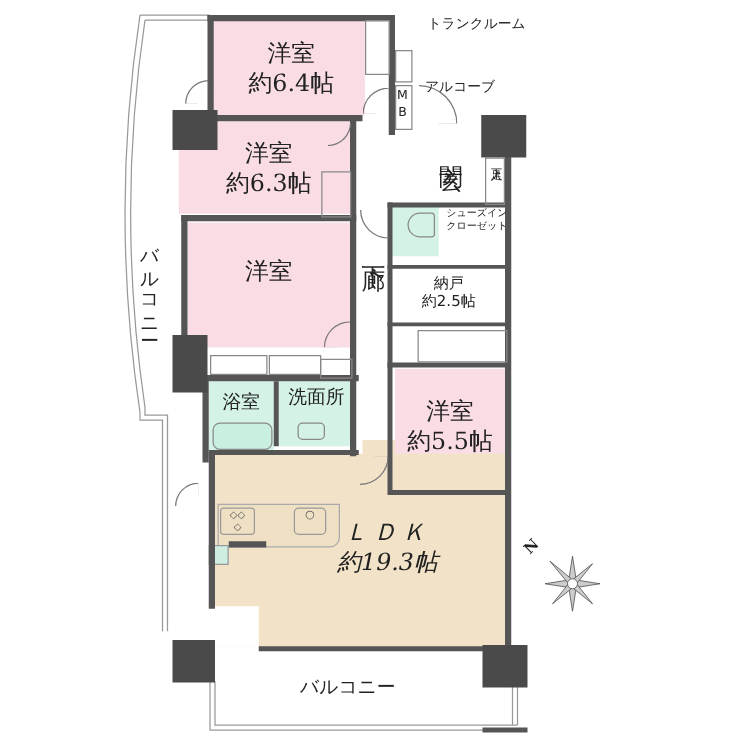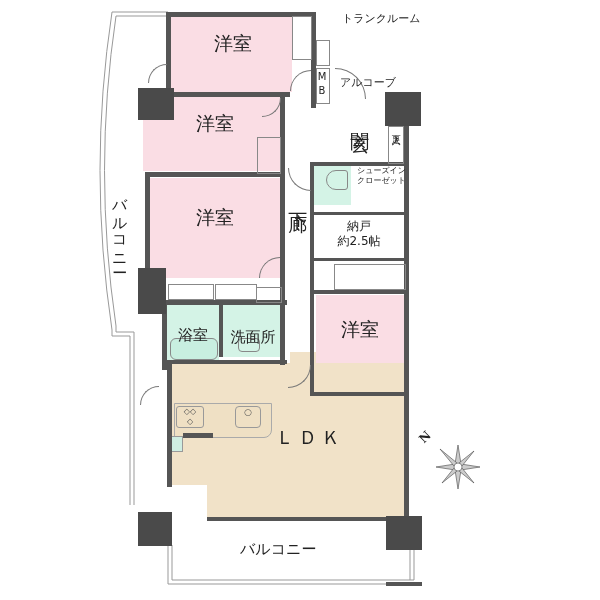--- a/index.html
+++ b/index.html
@@ -96,46 +96,50 @@
 <div class="door" style="left:290px;top:70px;width:20px;height:20px;transform:scaleX(-1);"></div>
 <div class="door" style="left:262px;top:98px;width:18px;height:18px;transform:scaleY(-1);"></div>
 <div class="door" style="left:259px;top:257px;width:20px;height:20px;transform:scaleX(-1);"></div>
 <div class="door" style="left:288px;top:168px;width:22px;height:22px;transform:scale(-1,-1);"></div>
 <div class="door" style="left:288px;top:365px;width:22px;height:22px;transform:scaleY(-1);"></div>
 <div class="door" style="left:335px;top:68px;width:30px;height:30px;"></div>
 <div class="door" style="left:140px;top:386px;width:18px;height:18px;transform:scaleX(-1);"></div>
 
 <div class="label big" style="left:190px;top:32px;width:86px;">
   <div>洋室</div>
+  <div>約6.4帖</div>
 </div>
 <div class="label big" style="left:172px;top:112px;width:86px;">
   <div>洋室</div>
+  <div>約6.3帖</div>
 </div>
 <div class="label big" style="left:172px;top:206px;width:86px;">
   <div>洋室</div>
 </div>
 <div class="label big" style="left:316px;top:318px;width:88px;">
   <div>洋室</div>
+  <div>約5.5帖</div>
 </div>
-<div class="label big" style="left:260px;top:426px;width:100px;">
+<div class="label big" style="left:260px;top:415px;width:100px;font-style:italic;">
   <div style="letter-spacing:4px;">ＬＤＫ</div>
+  <div>約19.3帖</div>
 </div>
-<div class="label mid" style="left:168px;top:312px;width:50px;margin-top:14px;">浴室</div>
-<div class="label mid" style="left:224px;top:328px;width:58px;">洗面所</div>
+<div class="label mid" style="left:168px;top:312px;width:50px;">浴室</div>
+<div class="label mid" style="left:224px;top:308px;width:58px;">洗面所</div>
 <div class="label sm" style="left:314px;top:219px;width:90px;font-size:12px;">
   <div>納戸</div>
   <div>約2.5帖</div>
 </div>
 <div class="label big vert" style="left:348px;top:118px;">玄関</div>
 <div class="label big vert" style="left:286px;top:198px;">廊下</div>
 <div class="label sm" style="left:357px;top:166px;width:46px;font-size:8px;white-space:pre;">シューズイン
 クローゼット</div>
 <div class="label sm vert" style="left:390px;top:128px;font-size:9px;">下足入</div>
 <div class="label sm" style="left:322px;top:12px;font-size:11px;margin-left:20px;">トランクルーム</div>
-<div class="label sm" style="left:340px;top:76px;font-size:11px;">アルコーブ</div>
+<div class="label sm" style="left:340px;top:63px;font-size:11px;">アルコーブ</div>
 <div class="label sm" style="left:317px;top:70px;width:10px;font-size:10px;white-space:normal;word-break:break-all;line-height:14px;">MB</div>
 <div class="label mid vert" style="left:110px;top:188px;letter-spacing:2px;">バルコニー</div>
 <div class="label mid" style="left:240px;top:540px;">バルコニー</div>
 
 <svg class="abs" style="left:420px;top:425px" width="70" height="70" viewBox="0 0 70 70">
   <g transform="translate(38,42)" stroke="#444" stroke-width="0.6" fill="#ccc">
     <polygon points="0,-22 3,-3 0,0 -3,-3"></polygon>
     <polygon points="0,22 3,3 0,0 -3,3"></polygon>
     <polygon points="-22,0 -3,3 0,0 -3,-3"></polygon>
     <polygon points="22,0 3,3 0,0 3,-3"></polygon>

